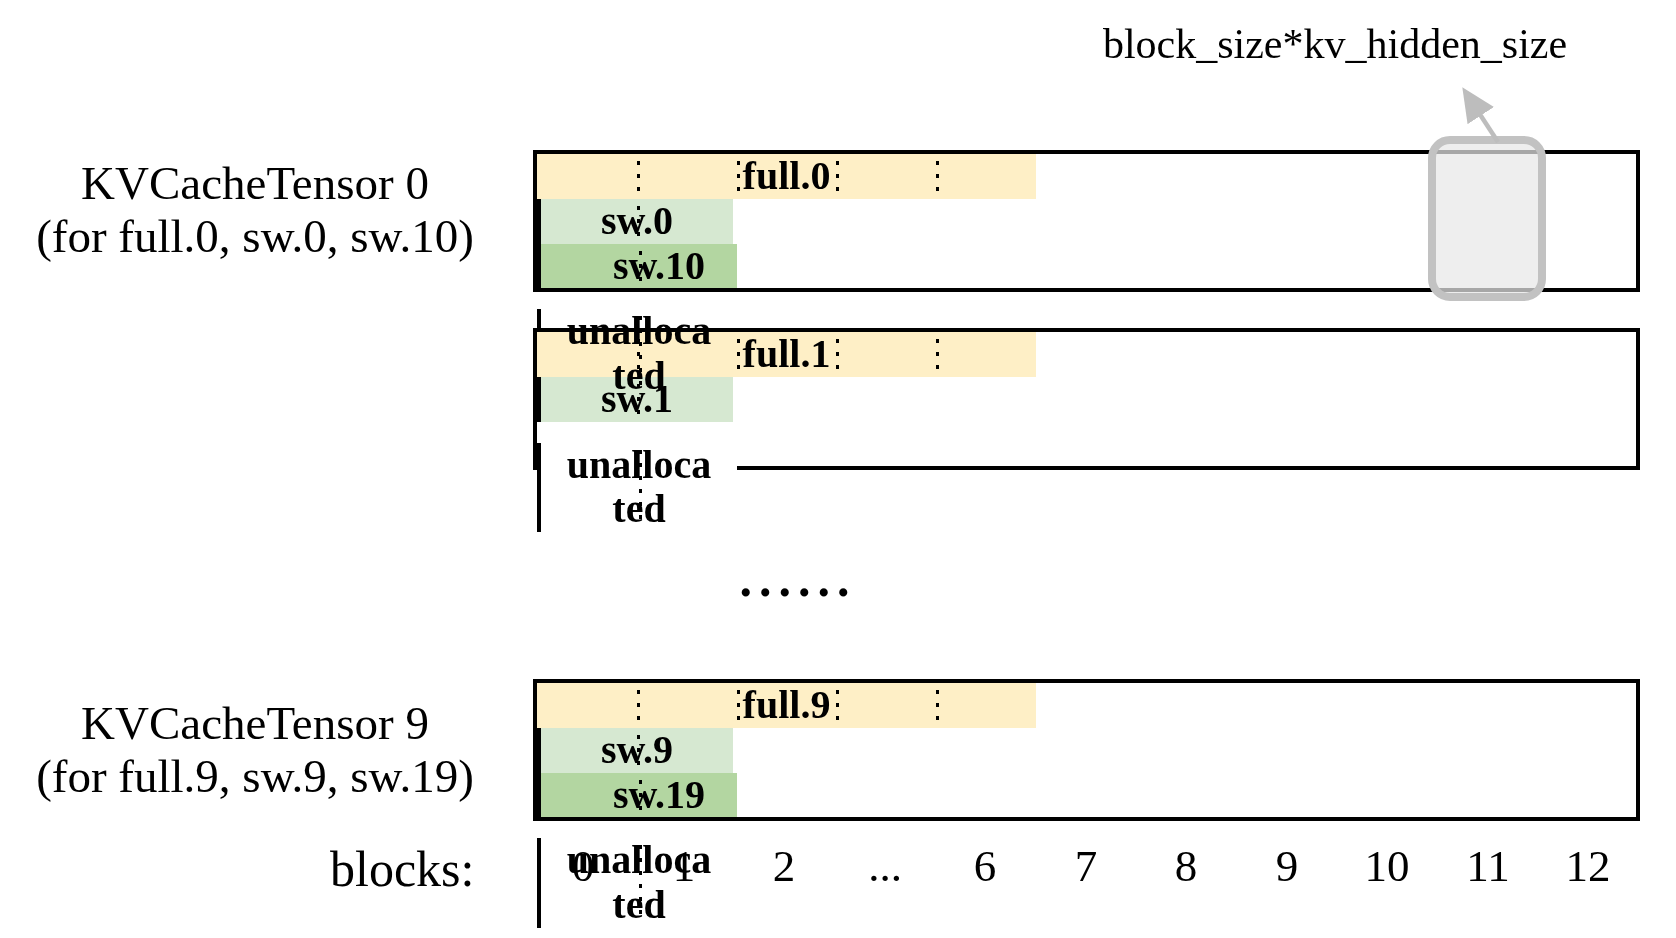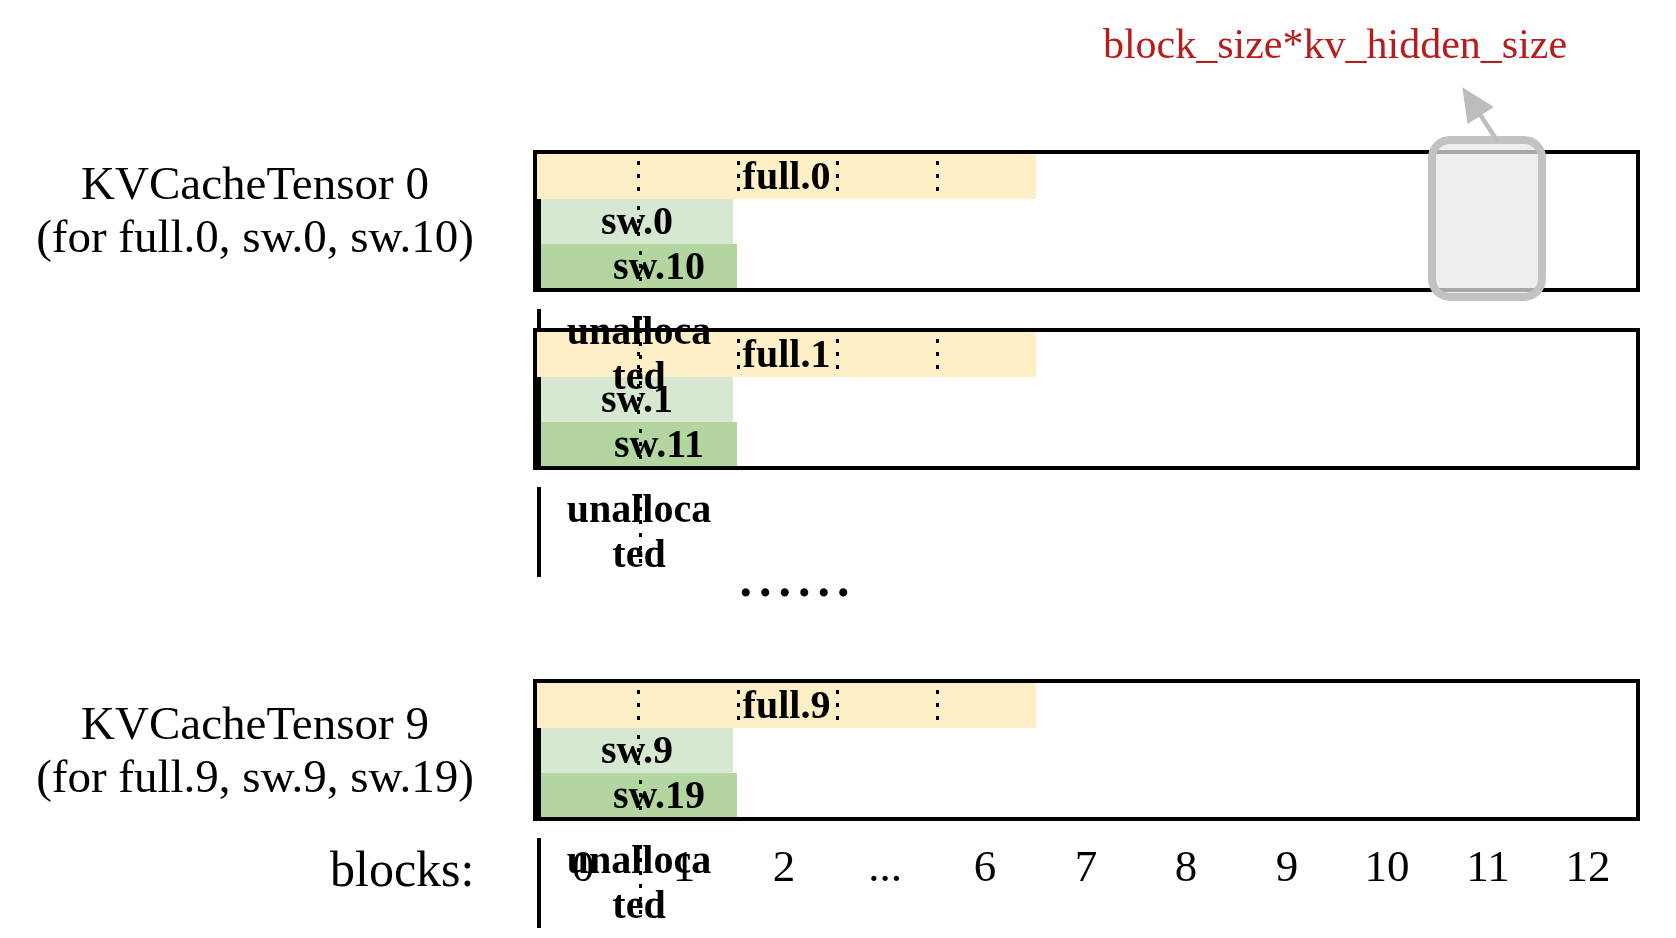--- a/index.html
+++ b/index.html
@@ -54,21 +54,21 @@
     position:absolute;left:1428px;top:136px;width:118px;height:165px;
     box-sizing:border-box;
     border:8px solid var(--highlight-border,#C2C2C2);
     border-radius:22px;
     background:var(--highlight-fill,rgba(231,231,231,0.72));
     z-index:5;
   }
   .arrow-svg{position:absolute;left:1430px;top:60px;z-index:6;}
   .annotation{
     position:absolute;left:1010px;top:20px;width:650px;
-    text-align:center;font-size:42px;color:#b91c1c;
+    text-align:center;font-size:42px;color:#000000;
   }
   
   .axis-label{
     position:absolute;left:330px;top:840px;width:196px;
     text-align:left;font-size:50px;color:#000;
   }
   .tick{
     position:absolute;top:840px;width:90px;
     text-align:center;font-size:45px;color:#000;
   }
@@ -108,24 +108,20 @@
   <div class="bar" style="top:328px">
     <div class="seg seg-full">
       <span class="seg-label">full.1</span>
     <div class="dot-divider" style="left: 20%;"></div>
         <div class="dot-divider" style="left: 40%;"></div>
         <div class="dot-divider" style="left: 60%;"></div>
         <div class="dot-divider" style="left: 80%;"></div>
       </div>
     <div class="seg seg-sw">
       <span class="seg-label">sw.1</span>
-    <div class="dot-divider" style="left: 50%;"></div>
-      </div>
-    <div class="seg seg-sw2">
-      <span class="seg-label">sw.11</span>
     <div class="dot-divider" style="left: 50%;"></div>
       </div>
     <div class="seg seg-unalloc">
       <span class="seg-label unalloc-label">unalloca
 ted</span>
     <div class="dot-divider" style="left: 50%;"></div>
       </div>
   </div>
 
   <div class="ellipsis">......</div>

